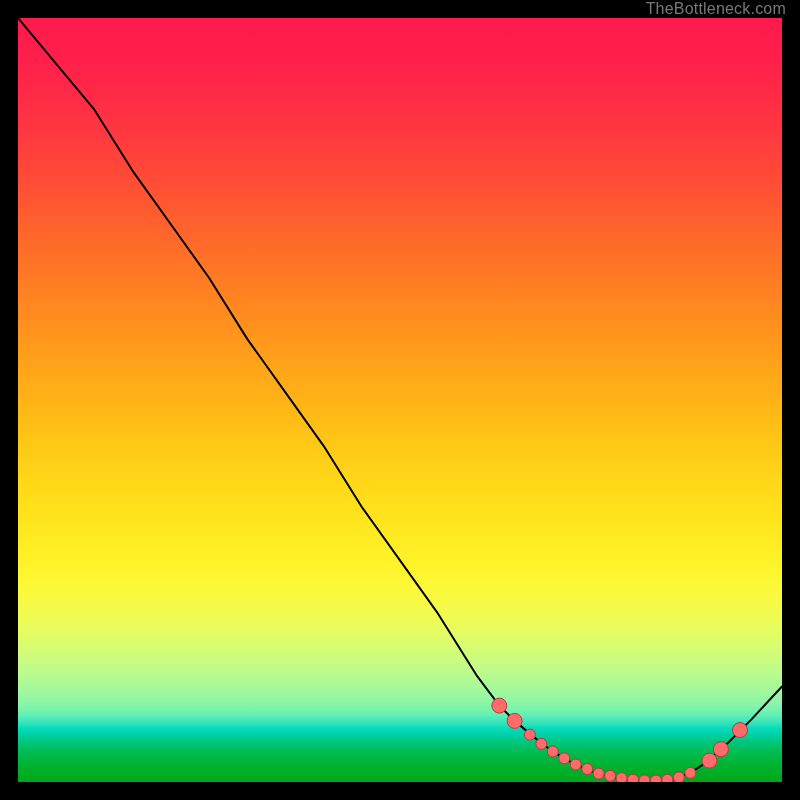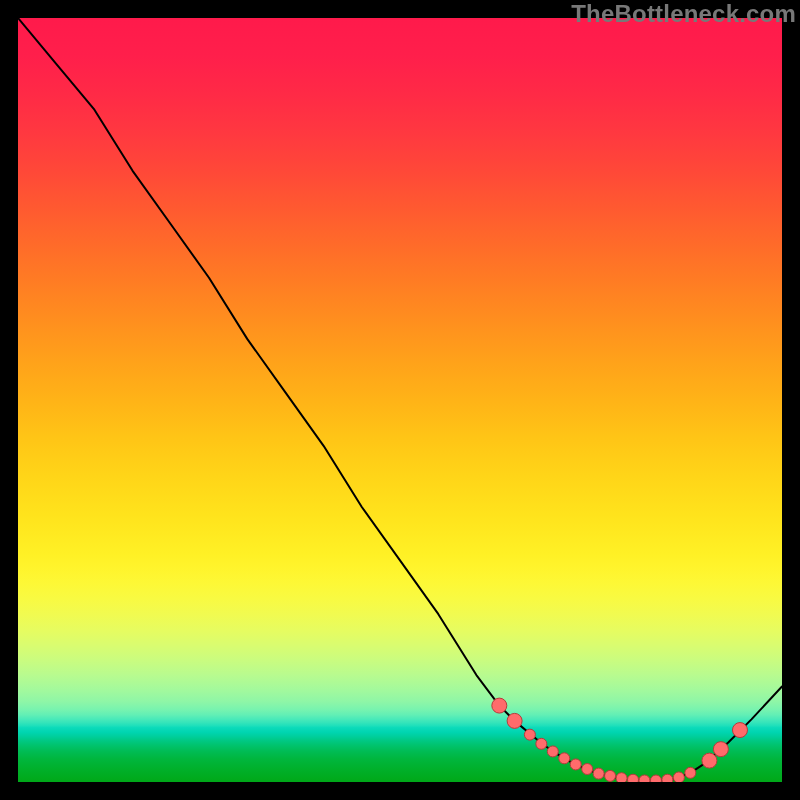--- a/index.html
+++ b/index.html
@@ -19,26 +19,26 @@
   .plot {
     position: absolute;
     left: 18px;
     top: 18px;
     width: 764px;
     height: 764px;
   }
   .watermark {
     position: absolute;
     top: 0px;
-    right: 4px;
+    right: 14px;
     font-family: Arial, Helvetica, sans-serif;
-    font-size: 24px;
+    font-size: 16px;
     color: #787878;
     letter-spacing: 0.2px;
-    font-weight: 700;
+    font-weight: 400;
     user-select: none;
   }
 </style>
 </head>
 <body>
 
 <div class="stage">
   <svg class="plot" viewBox="0 0 764 764" preserveAspectRatio="none">
     <defs>
       <linearGradient id="bg-grad" x1="0" y1="0" x2="0" y2="1">

